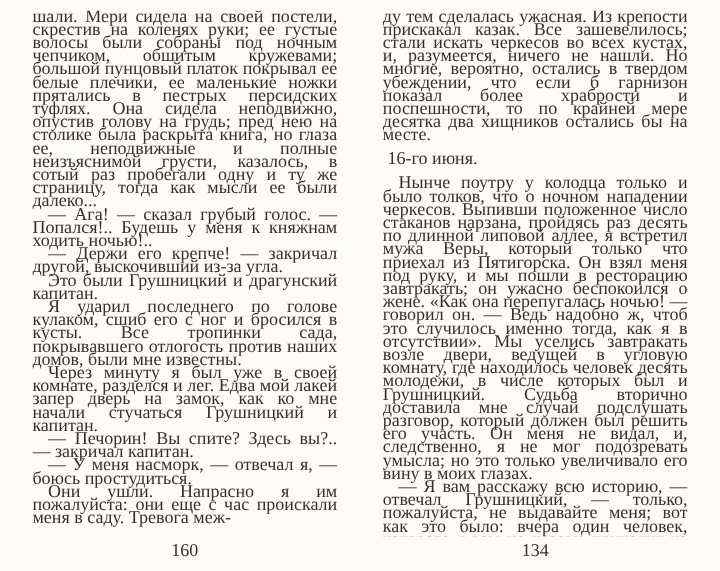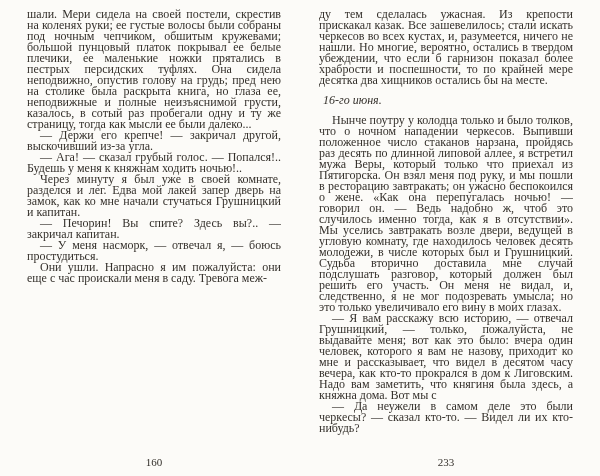--- a/index.html
+++ b/index.html
@@ -19,70 +19,71 @@
   }
   .page {
     width: 254px;
     height: 467px;
     position: relative;
     display: flex;
     flex-direction: column;
   }
   .page-text {
     font-family: "Liberation Serif", "DejaVu Serif", serif;
-    font-size: 12px;
+    font-size: 15px;
     line-height: 11px;
     color: #34302b;
     text-align: justify;
     height: 438px;
     overflow: hidden;
   }
   .page-text p {
     text-indent: 13px;
     margin: 0;
   }
   .page-text p.continuation {
     text-indent: 0;
   }
   .page-text p.heading {
-    font-style: italic;
     text-align: left;
     text-indent: 4px;
     margin: 9px 0 9px 0;
   }
   .page-number {
     position: absolute;
     bottom: 8px;
     left: 0;
     width: 100%;
     text-align: center;
     font-family: "Liberation Serif", "DejaVu Serif", serif;
-    font-size: 11px;
+    font-size: 15px;
     color: #34302b;
   }
 </style>
 </head>
 <body>
 
 <div class="spread">
   <div class="page">
     <div class="page-text">
         <p class="continuation">шали. Мери сидела на своей постели, скрестив на коленях руки; ее густые волосы были собраны под ночным чепчиком, обшитым кружевами; большой пунцовый платок покрывал ее белые плечики, ее маленькие ножки прятались в пестрых персидских туфлях. Она сидела неподвижно, опустив голову на грудь; пред нею на столике была раскрыта книга, но глаза ее, неподвижные и полные неизъяснимой грусти, казалось, в сотый раз пробегали одну и ту же страницу, тогда как мысли ее были далеко...</p>
+        <p class="indent">— Ага! — сказал грубый голос. — Попался!.. Будешь у меня к княжнам ходить ночью!..</p>
         <p class="indent">— Держи его крепче! — закричал другой, выскочивший из-за угла.</p>
-        <p class="indent">— Ага! — сказал грубый голос. — Попался!.. Будешь у меня к княжнам ходить ночью!..</p>
+        <p class="indent">Это были Грушницкий и драгунский капитан.</p>
+        <p class="indent">Я ударил последнего по голове кулаком, сшиб его с ног и бросился в кусты. Все тропинки сада, покрывавшего отлогость против наших домов, были мне известны.</p>
         <p class="indent">Через минуту я был уже в своей комнате, разделся и лег. Едва мой лакей запер дверь на замок, как ко мне начали стучаться Грушницкий и капитан.</p>
         <p class="indent">— Печорин! Вы спите? Здесь вы?.. — закричал капитан.</p>
         <p class="indent">— У меня насморк, — отвечал я, — боюсь простудиться.</p>
         <p class="indent">Они ушли. Напрасно я им пожалуйста: они еще с час проискали меня в саду. Тревога меж-</p>
       </div>
     <div class="page-number">160</div>
   </div>
   <div class="page">
     <div class="page-text">
         <p class="continuation">ду тем сделалась ужасная. Из крепости прискакал казак. Все зашевелилось; стали искать черкесов во всех кустах, и, разумеется, ничего не нашли. Но многие, вероятно, остались в твердом убеждении, что если б гарнизон показал более храбрости и поспешности, то по крайней мере десятка два хищников остались бы на месте.</p>
         <p class="heading">16-го июня.</p>
         <p class="indent">Нынче поутру у колодца только и было толков, что о ночном нападении черкесов. Выпивши положенное число стаканов нарзана, пройдясь раз десять по длинной липовой аллее, я встретил мужа Веры, который только что приехал из Пятигорска. Он взял меня под руку, и мы пошли в ресторацию завтракать; он ужасно беспокоился о жене. «Как она перепугалась ночью! — говорил он. — Ведь надобно ж, чтоб это случилось именно тогда, как я в отсутствии». Мы уселись завтракать возле двери, ведущей в угловую комнату, где находилось человек десять молодежи, в числе которых был и Грушницкий. Судьба вторично доставила мне случай подслушать разговор, который должен был решить его участь. Он меня не видал, и, следственно, я не мог подозревать умысла; но это только увеличивало его вину в моих глазах.</p>
         <p class="indent">— Я вам расскажу всю историю, — отвечал Грушницкий, — только, пожалуйста, не выдавайте меня; вот как это было: вчера один человек, которого я вам не назову, приходит ко мне и рассказывает, что видел в десятом часу вечера, как кто-то прокрался в дом к Лиговским. Надо вам заметить, что княгиня была здесь, а княжна дома. Вот мы с</p>
         <p class="indent">— Да неужели в самом деле это были черкесы? — сказал кто-то. — Видел ли их кто-нибудь?</p>
       </div>
-    <div class="page-number">233</div>
+    <div class="page-number">134</div>
   </div>
 </div>
 
 </body></html>

